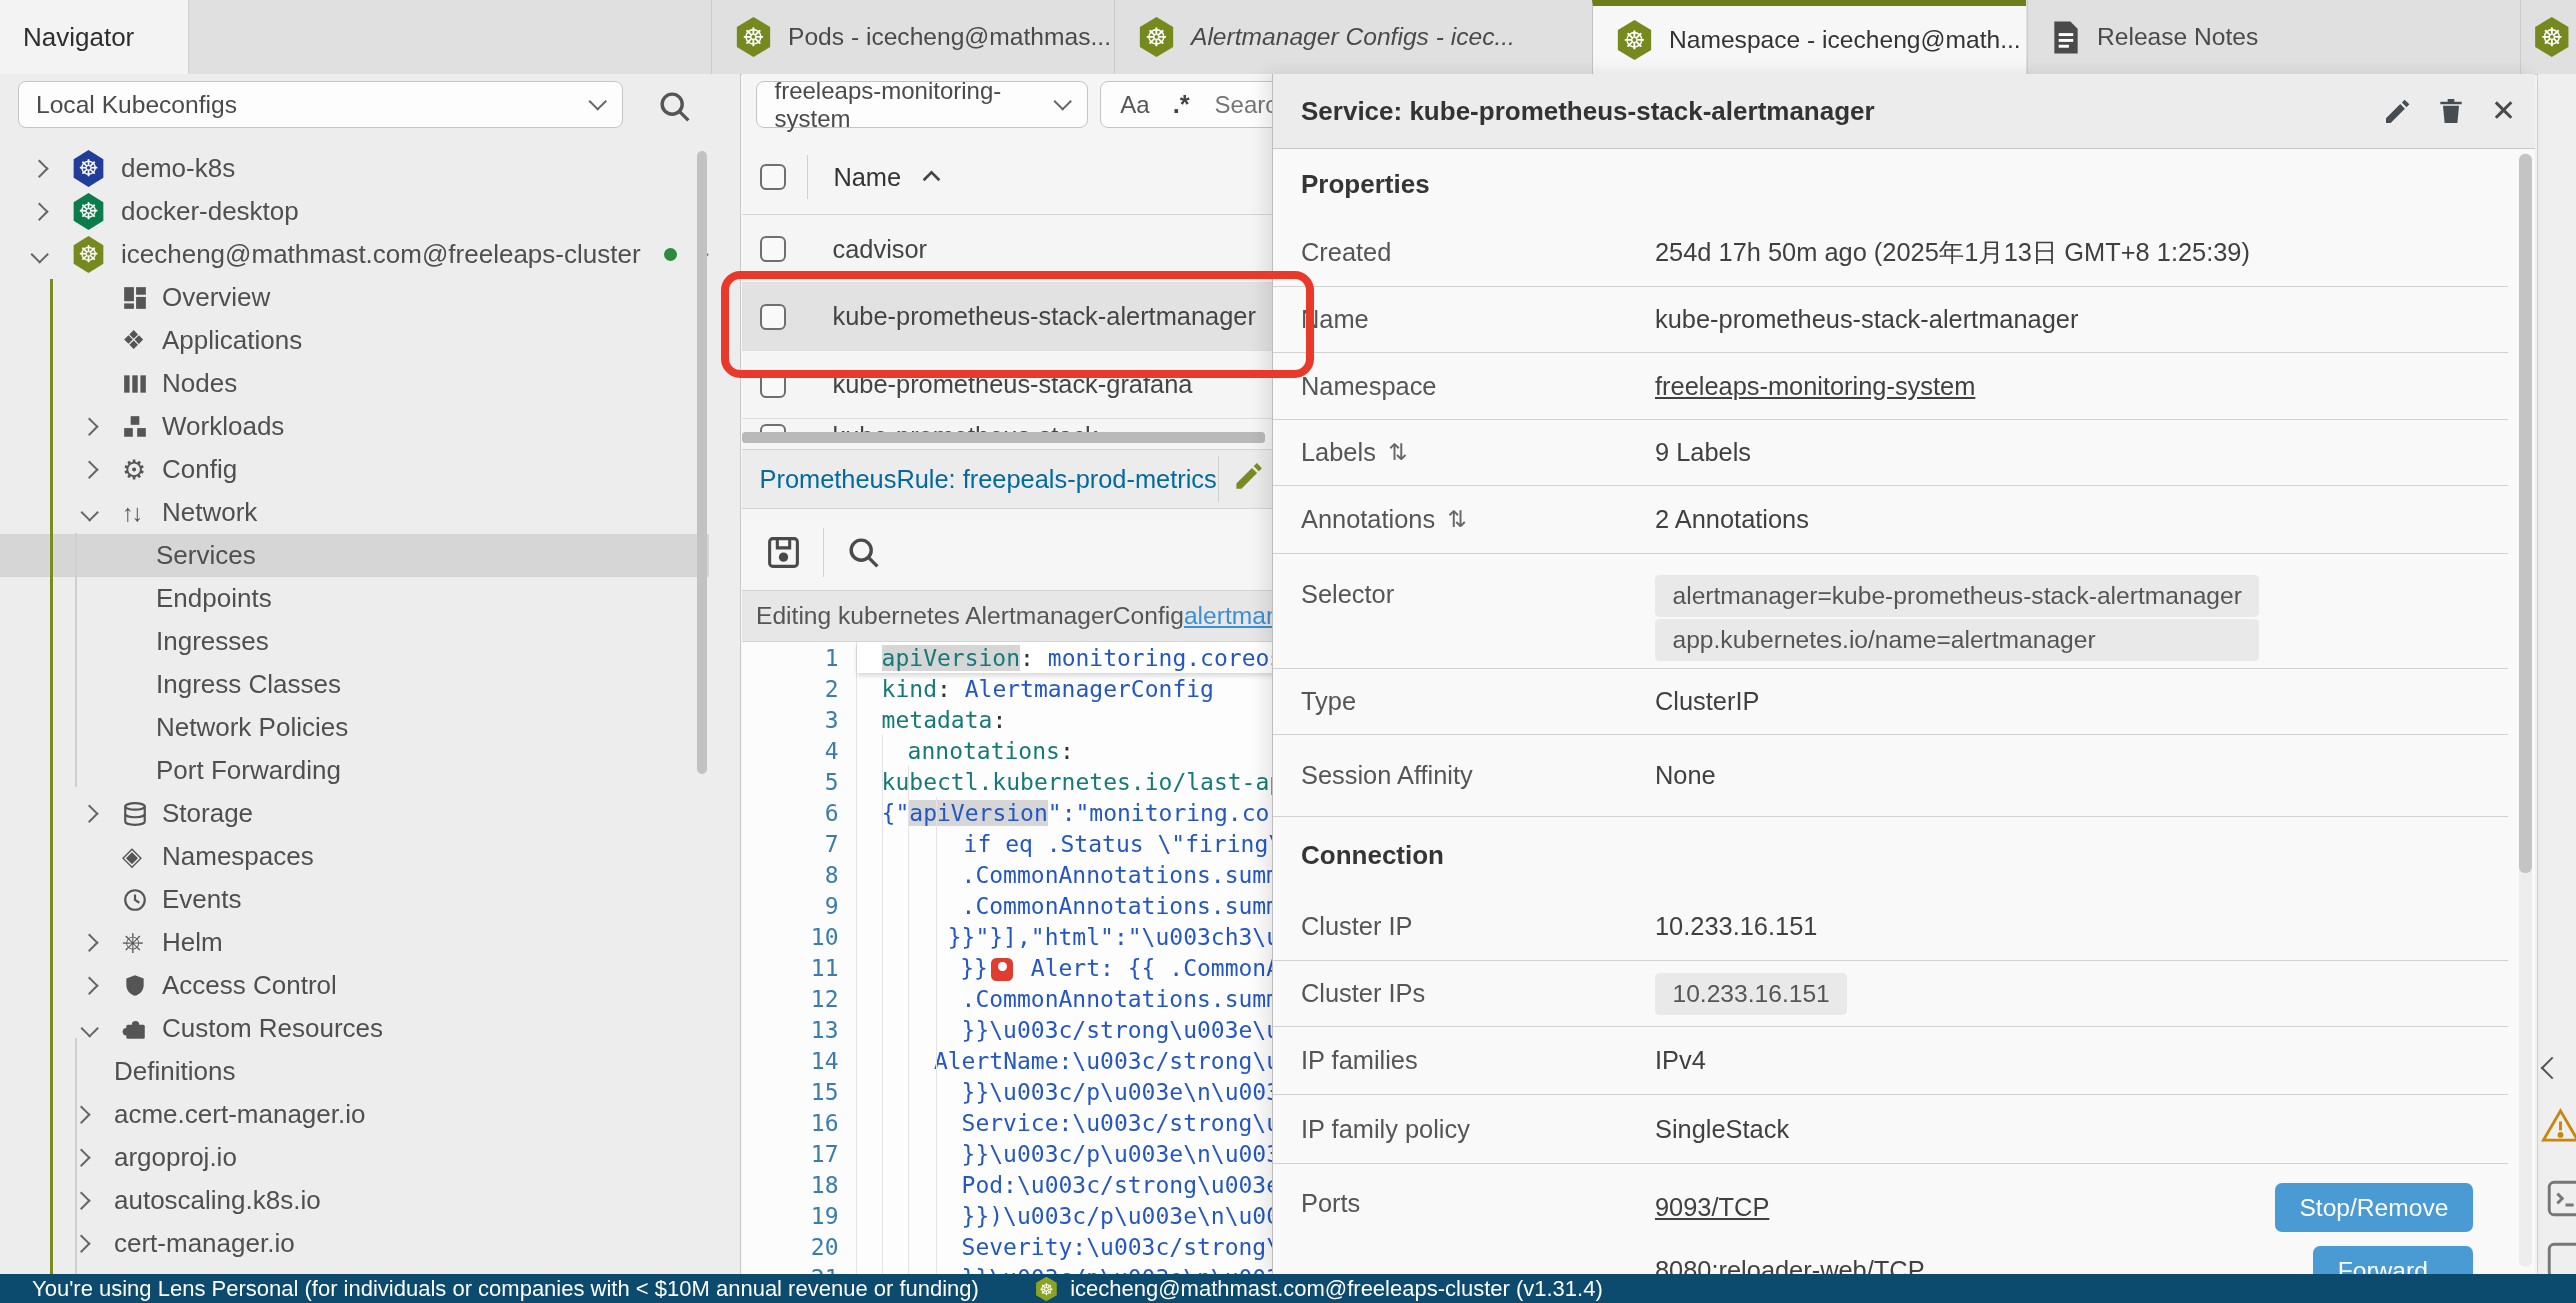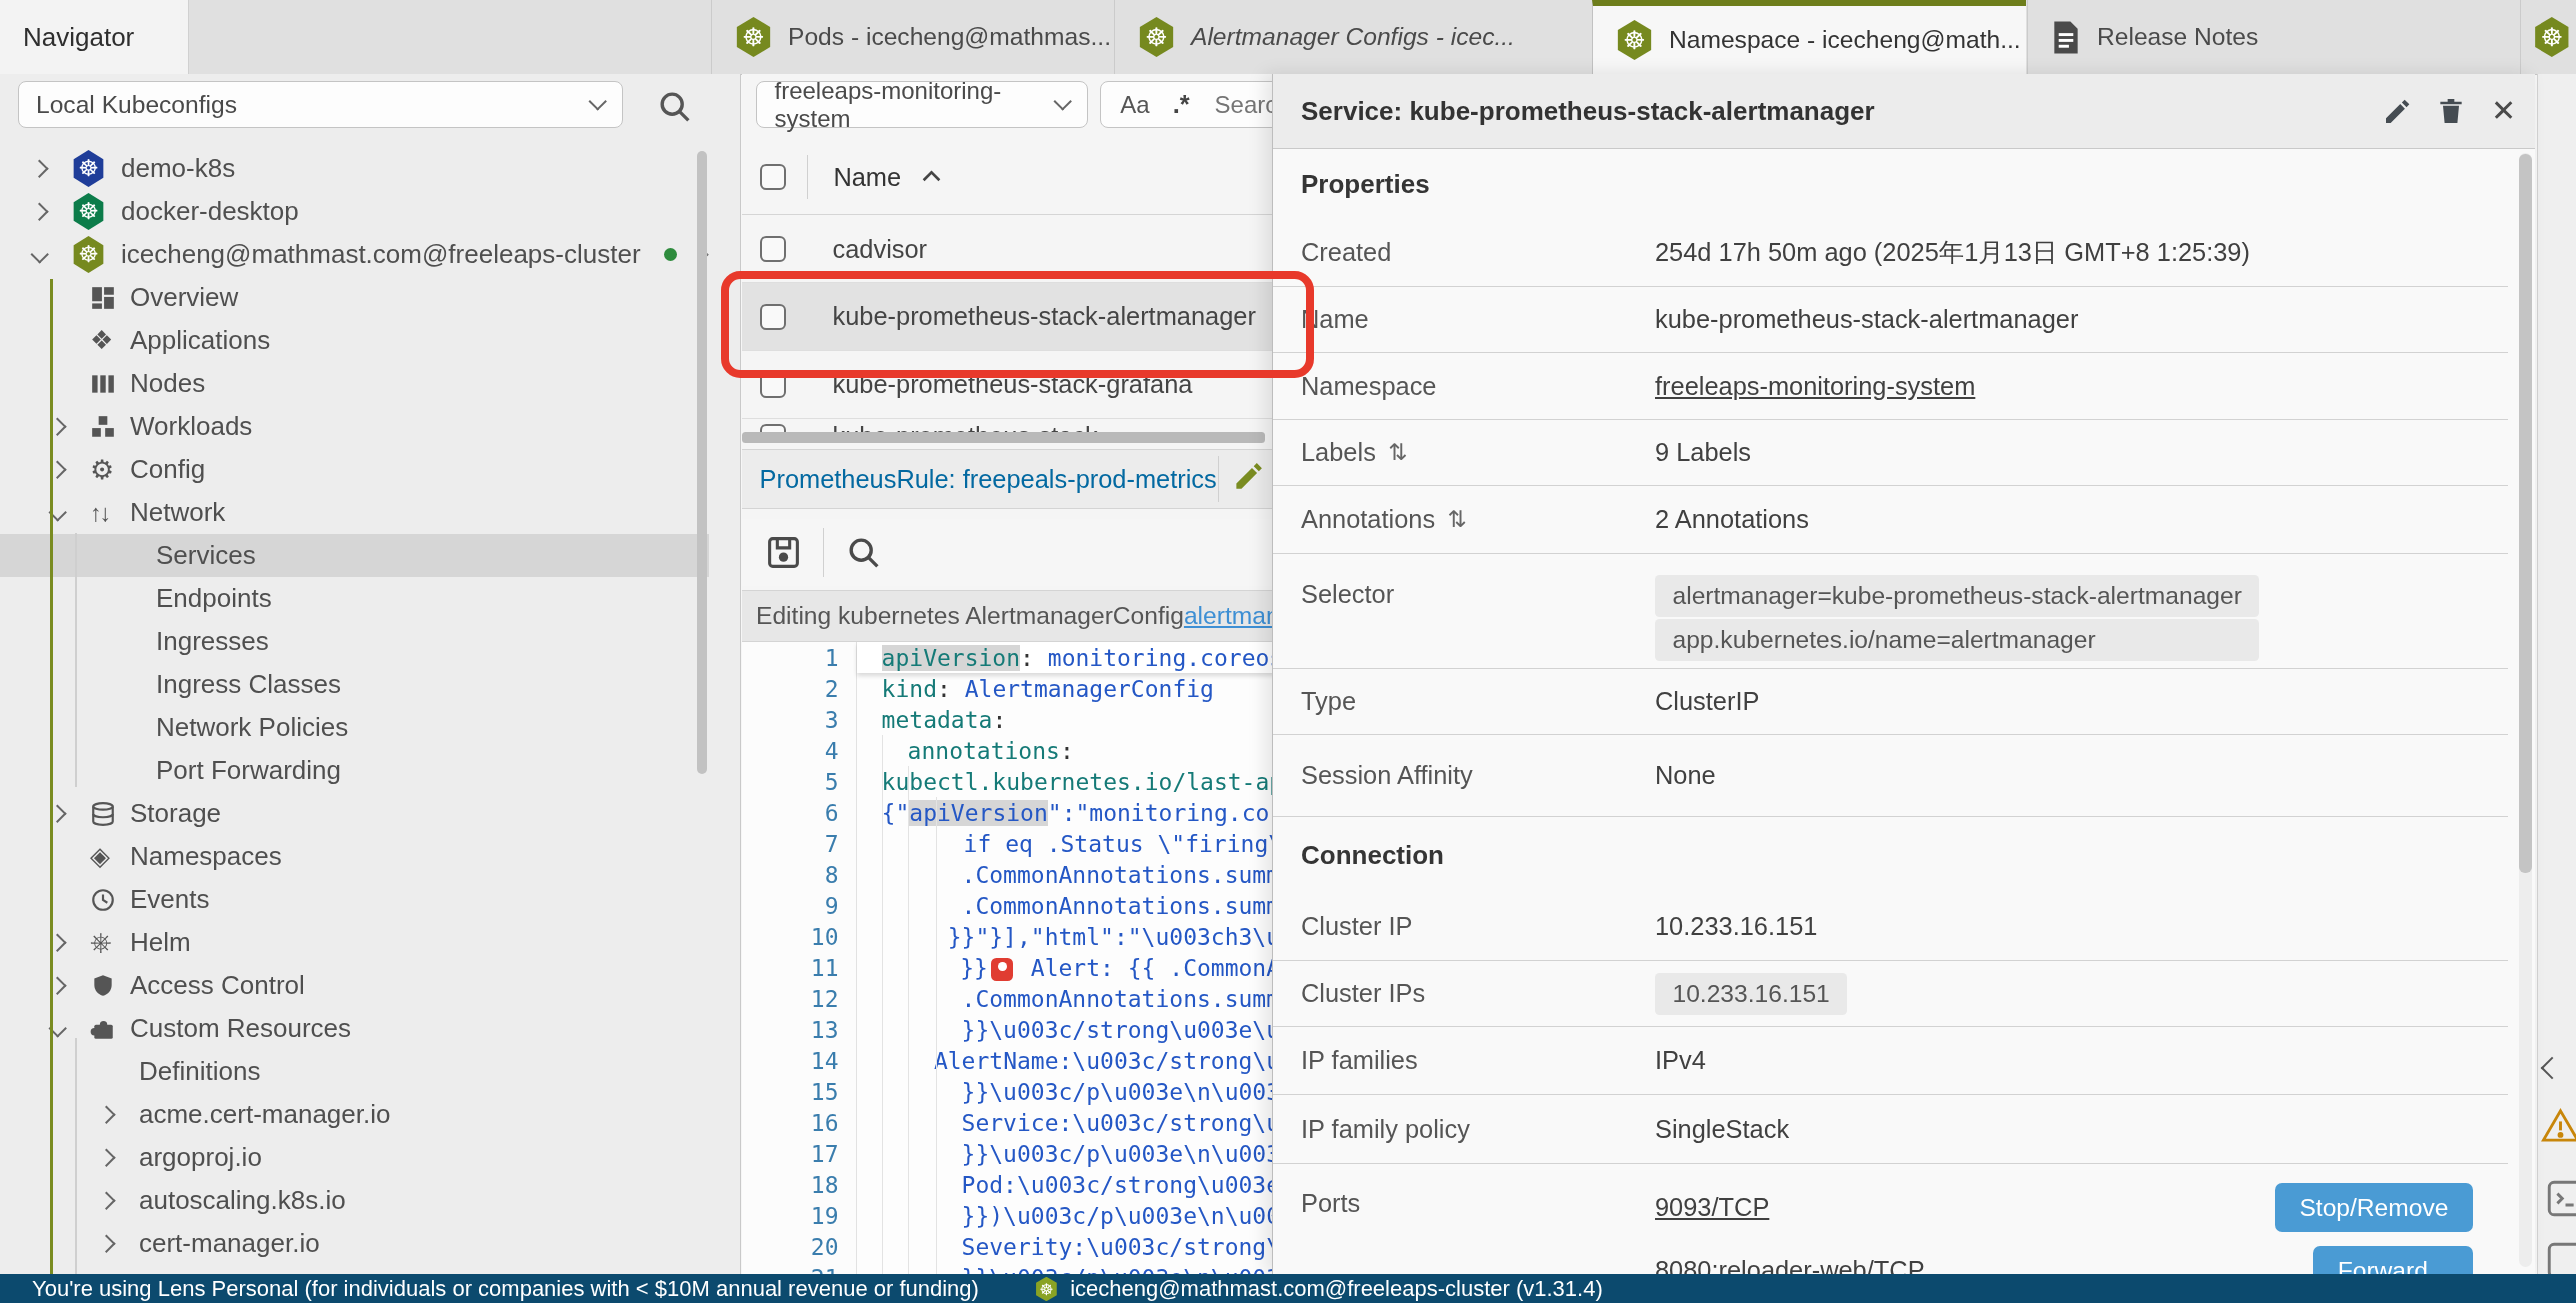--- a/index.html
+++ b/index.html
@@ -24,23 +24,23 @@
              justify-content:space-between;padding:0 17.5px;font-size:24.6px;color:#4a4a4a;box-sizing:border-box;}
   .chev{display:inline-block;width:11.4px;height:11.4px;border-right:2.6px solid #666;border-bottom:2.6px solid #666;flex:0 0 auto;}
   .chev.r{transform:rotate(-45deg);}
   .chev.d{transform:rotate(45deg);}
   #tree{left:0;top:147px;width:709px;height:1127px;overflow:hidden;}
   .trow{height:43px;display:flex;align-items:center;font-size:26px;color:#4f4f4f;box-sizing:border-box;white-space:nowrap;}
   .trow.sel{background:#d6d6d6;}
   .trow .chevslot{width:39px;display:flex;justify-content:flex-start;flex:0 0 auto;}
   .trow .ticon{width:40px;display:flex;justify-content:flex-start;align-items:center;flex:0 0 auto;color:#555;font-size:26px;}
   .t-cluster{padding-left:33px;}
-  .t-l1{padding-left:51px;align-items:center;}
+  .t-l1{padding-left:83px;align-items:center;}
   .t-l2{padding-left:156px;}
-  .t-l2cr{padding-left:100px;}
+  .t-l2cr{padding-left:75px;}
   .statusdot{width:13px;height:13px;border-radius:50%;background:#2e8b3d;margin-left:23px;flex:0 0 auto;}
   .cluster-arrow{margin-left:16px;}
   .guide{width:2.6px;background:#7a8c21;}
   .guide.gray{width:1.8px;background:#cfcfcf;}
   
   #mid{left:742px;top:74px;width:635px;height:1200px;background:#f5f5f5;}
   .cb{width:26px;height:26px;border:2.6px solid #6f6f6f;border-radius:6.1px;background:#f9f9f9;box-sizing:border-box;flex:0 0 auto;}
   .mrow{display:flex;align-items:center;border-bottom:0.9px solid #dedede;box-sizing:border-box;}
   .mrow .rowlabel{margin-left:47px;font-size:25.4px;color:#444;}
   .searchbox{height:47px;background:#fdfdfd;border:1.8px solid #c4c4c4;border-radius:8px;display:flex;align-items:center;

